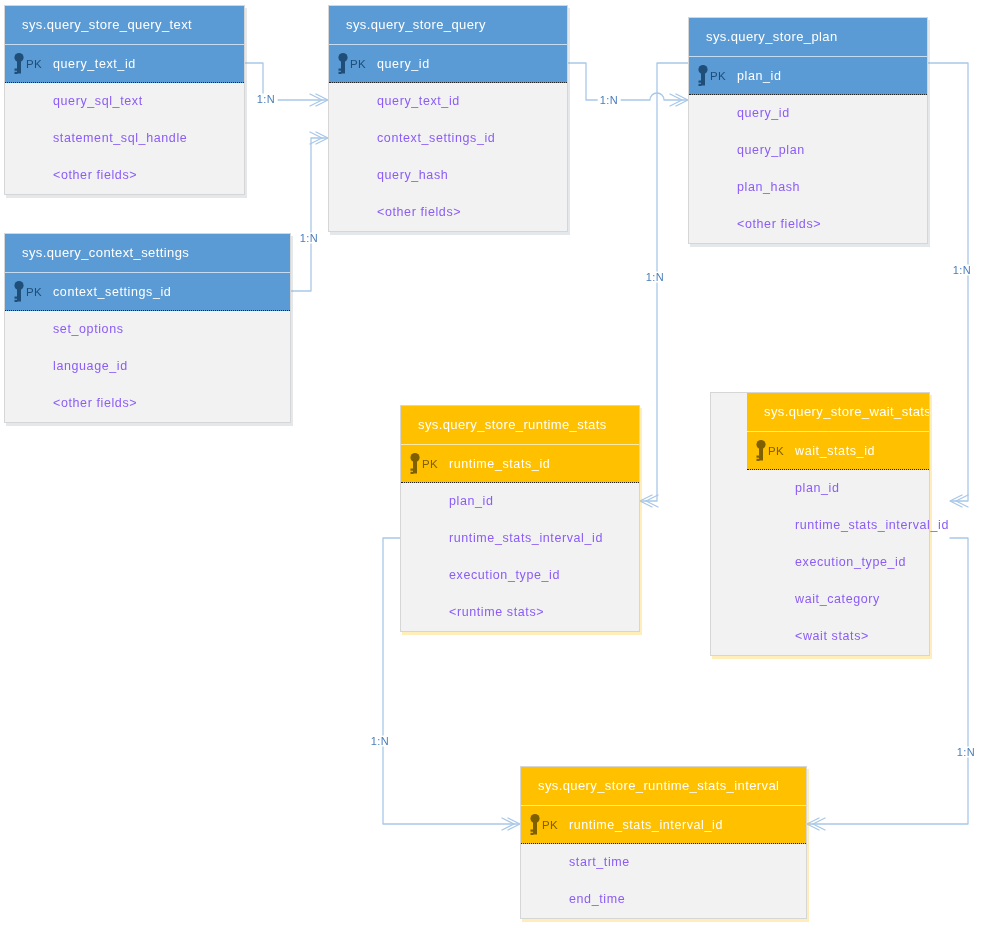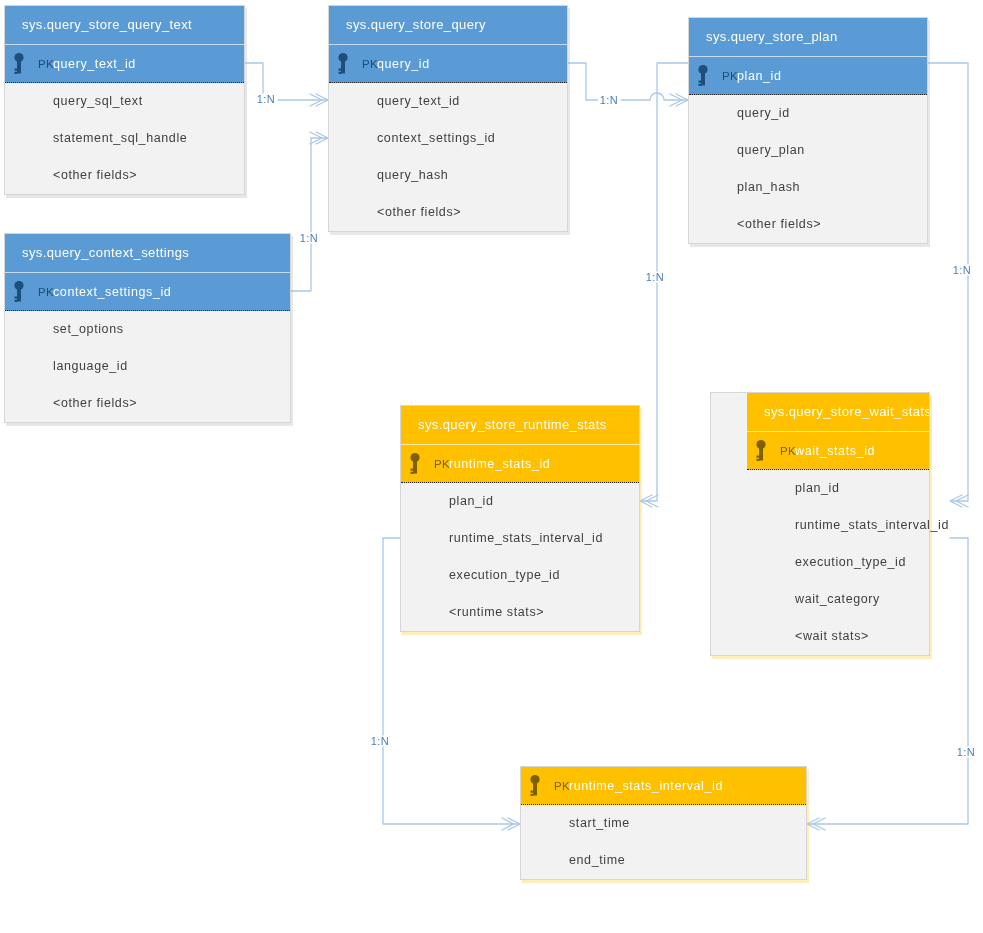--- a/index.html
+++ b/index.html
@@ -16,26 +16,26 @@
       padding-left:17px;box-sizing:border-box;border-bottom:1px solid rgba(255,255,255,.65);
       white-space:nowrap;overflow:hidden;}
   .blue .hd,.blue .pk{background:#5b9bd5;}
   .orange .hd,.orange .pk{background:#ffc000;}
 
   .pk{position:relative;height:38px;display:flex;align-items:center;
       border-bottom:1px dotted #222;box-sizing:border-box;}
   .key-ic{margin-left:8px;width:12px;height:22px;flex:0 0 auto;}
   .blue .key-ic svg{fill:#1f4e79;}
   .orange .key-ic svg{fill:#7f6000;}
-  .pklbl{font-size:11.5px;margin-left:13px;letter-spacing:.3px;text-align:right;}
+  .pklbl{font-size:11.5px;margin-left:1px;letter-spacing:.3px;text-align:right;}
   .blue .pklbl{color:#1f4e79;}
   .orange .pklbl{color:#7f6000;}
   .pkfield{position:absolute;left:48px;color:#ffffff;font-size:12.5px;letter-spacing:.6px;white-space:nowrap;}
 
-  .row{height:37px;line-height:37px;padding-left:48px;color:#404040;font-size:12.5px;
+  .row{height:37px;line-height:37px;padding-left:48px;color:#8b5cf6;font-size:12.5px;
        letter-spacing:.6px;white-space:nowrap;}
 
   .rel-label{position:absolute;transform:translate(-50%,-50%);background:#ffffff;
              color:#4a7ebb;font-size:11px;letter-spacing:.5px;padding:0 2px;line-height:11px;}
 </style>
 </head>
 <body>
 
 <div id="canvas">
 
@@ -180,20 +180,21 @@
       <span class="pkfield">wait_stats_id</span>
     </div>
     <div class="row">plan_id</div>
     <div class="row">runtime_stats_interval_id</div>
     <div class="row">execution_type_id</div>
     <div class="row">wait_category</div>
     <div class="row">&lt;wait stats&gt;</div>
   </div>
 
   <div class="tbl orange" style="left:520px;top:766px;width:287px;">
+    <div class="hd">sys.query_store_runtime_stats_interval</div>
     <div class="pk">
       <span class="key-ic"><svg width="12" height="22" viewBox="0 0 12 22">
             <circle cx="6" cy="4.6" r="4.6"></circle>
             <rect x="4" y="7" width="4" height="13.5"></rect>
             <rect x="1.5" y="15.5" width="3" height="2.2"></rect>
             <rect x="1.5" y="18.8" width="3" height="2.2"></rect>
           </svg></span>
       <span class="pklbl">PK</span>
       <span class="pkfield">runtime_stats_interval_id</span>
     </div>

